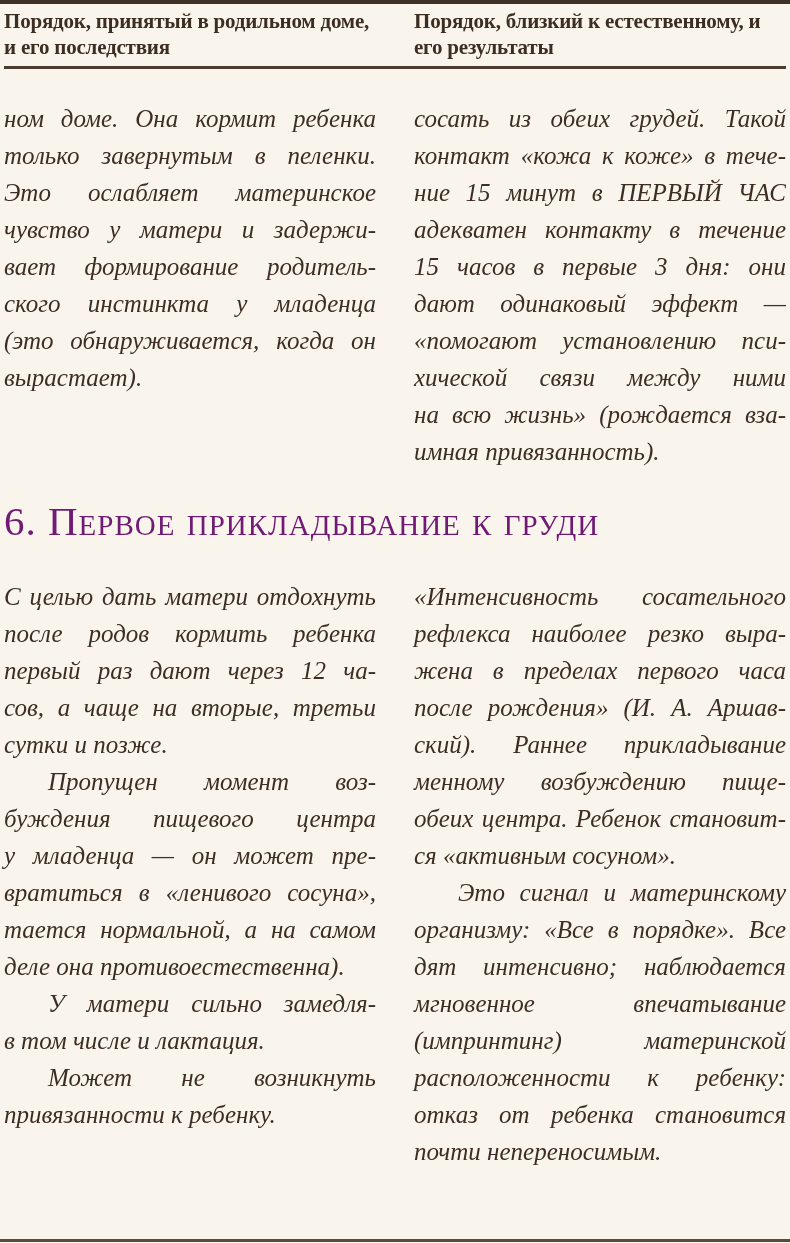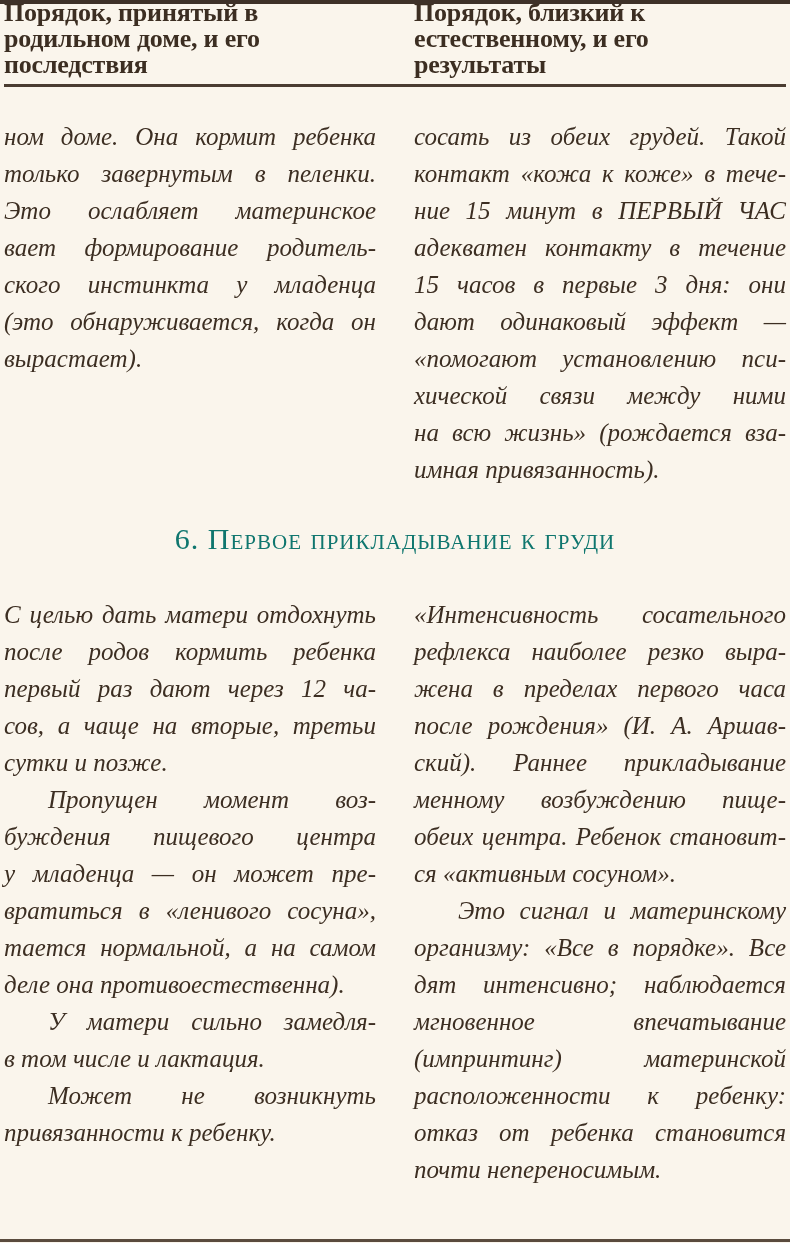--- a/index.html
+++ b/index.html
@@ -23,22 +23,23 @@
   .rule-bottom {
     position: absolute; bottom: 1px; left: 0; right: 0;
     height: 3px; background: #5a4b3e;
   }
   .cols {
     display: grid;
     grid-template-columns: 1fr 1fr;
     column-gap: 38px;
   }
   .table-head {
+    margin-top: 8px;
     font-weight: bold;
-    font-size: 26px;
+    font-size: 21px;
     line-height: 26px;
     letter-spacing: -0.2px;
   }
   .rule-head {
     height: 3px; background: #4a3c31; margin-top: 6px;
   }
   .upper-cols { margin-top: 31px; }
   .body-col {
     font-size: 25px;
     line-height: 37px;
@@ -49,27 +50,26 @@
     text-align-last: justify;
     white-space: normal;
   }
   .line.last {
     text-align: right;
     text-align-last: left;
   }
   .line.indent { text-indent: 44px; }
   .section-heading {
     margin-top: 28px;
-    text-align: center;
     font-variant: small-caps;
-    font-size: 30px;
+    font-size: 41px;
     line-height: 46px;
     letter-spacing: 1px;
     font-weight: normal;
-    color: #0f766e;
+    color: #701a75;
   }
   .lower-cols { margin-top: 34px; }
 </style>
 </head>
 <body>
 
 <div class="page">
   <div class="rule-top"></div>
 
   <div class="cols table-head">
@@ -77,20 +77,21 @@
     <div>Порядок, близкий к естественному, и его результаты</div>
   </div>
 
   <div class="rule-head"></div>
 
   <div class="cols upper-cols">
     <div class="body-col">
         <div class="line">ном доме. Она кормит ребенка</div>
         <div class="line">только завернутым в пеленки.</div>
         <div class="line">Это ослабляет материнское</div>
+        <div class="line">чувство у матери и задержи-</div>
         <div class="line">вает формирование родитель-</div>
         <div class="line">ского инстинкта у младенца</div>
         <div class="line">(это обнаруживается, когда он</div>
         <div class="line last">вырастает).</div>
       </div>
     <div class="body-col">
         <div class="line">сосать из обеих грудей. Такой</div>
         <div class="line">контакт «кожа к коже» в тече-</div>
         <div class="line">ние 15 минут в ПЕРВЫЙ ЧАС</div>
         <div class="line">адекватен контакту в течение</div>

